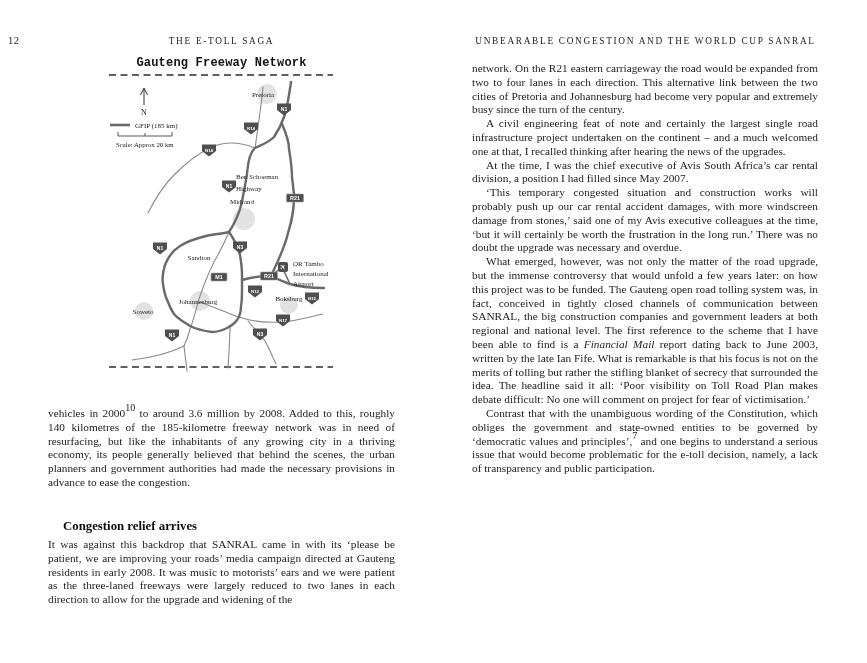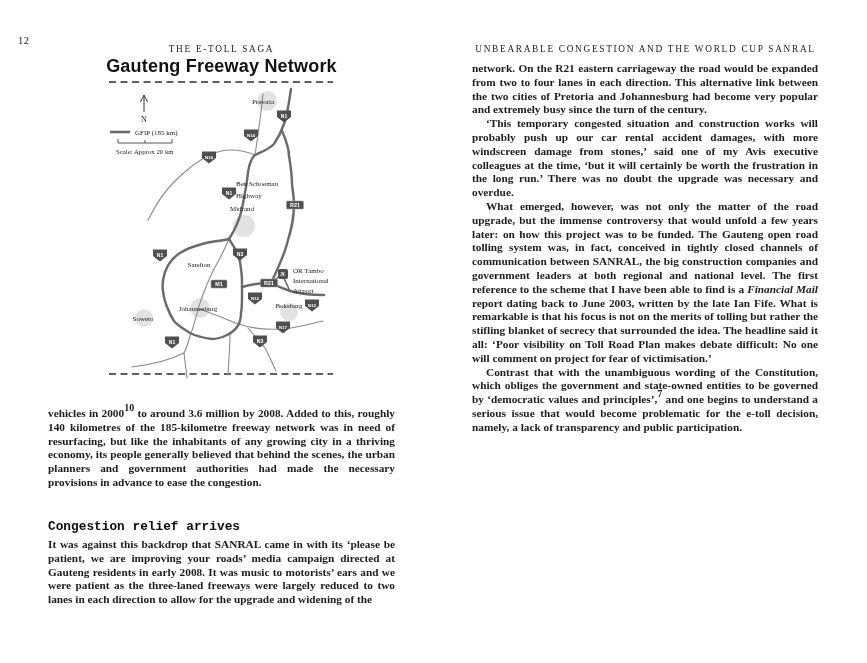--- a/index.html
+++ b/index.html
@@ -8,46 +8,46 @@
   }
   *{box-sizing:border-box;}
   html,body{margin:0;padding:0;}
   body{
     width:867px;height:663px;position:relative;background:var(--paper);
     font-family:"Liberation Serif",serif;color:var(--ink);overflow:hidden;
   }
   .pagenum{position:absolute;top:35px;font-size:10.5px;letter-spacing:.5px;}
   .rhead{
     position:absolute;top:36px;width:347px;text-align:center;
-    font-size:9.3px;letter-spacing:1.7px;color:#222;white-space:nowrap;margin-top:8px;
+    font-size:9.3px;letter-spacing:1.7px;color:#222;white-space:nowrap;
   }
   #rhead-left{left:48px;}
   #rhead-right{left:472px;}
-  #pagenum-left{left:18px;}
+  #pagenum-left{left:8px;}
   #pagenum-right{left:869px;}
 
   .map-block{position:absolute;left:48px;top:56px;width:347px;}
   .map-title{
-    font-family:Liberation Sans, sans-serif;font-weight:bold;font-size:18px;
+    font-family:Liberation Mono, monospace;font-weight:bold;font-size:12px;
     text-align:center;letter-spacing:.2px;color:#111;margin-bottom:1px;
   }
   .map-svg{display:block;margin:0 auto;}
 
   .body-col{position:absolute;width:347px;}
   #left-body{left:48px;top:407px;}
   #left-body2{left:48px;top:519px;}
   #right-body{left:472px;top:62px;width:346px;}
   .body-col p{
-    margin:0;text-align:justify;font-size:11.3px;line-height:13.8px;color:var(--ink);font-weight:bold;
+    margin:0;text-align:justify;font-size:11.3px;line-height:13.8px;color:var(--ink);
   }
   .body-col p.indent{text-indent:14px;}
   .body-col sup{font-size:10px;line-height:0;position:relative;top:-1px;}
   .sec-head{
-    font-family:Liberation Mono, monospace;font-weight:bold;font-size:12.8px;
-    color:#0d0d0d;margin:0 0 4px 0;
+    font-family:Liberation Serif, serif;font-weight:bold;font-size:12.8px;
+    color:#0d0d0d;margin:0 0 4px 15px;
   }
 
   
   .dash{stroke:#2b2b2b;stroke-width:1.7;stroke-dasharray:7 4.5;fill:none;}
   .road-thick{stroke:var(--road);stroke-width:2.4;fill:none;stroke-linecap:round;stroke-linejoin:round;}
   .road-med{stroke:var(--road);stroke-width:1.6;fill:none;stroke-linejoin:round;}
   .road-thin{stroke:var(--roadthin);stroke-width:1.1;fill:none;stroke-linecap:round;}
   .city-dot{fill:var(--city);}
   .mtext{font-family:"Liberation Serif",serif;font-size:7px;fill:#222;}
   .mtext.small{font-size:6.8px;}
@@ -206,16 +206,18 @@
 
 <div class="body-col" id="left-body2">
   <h2 class="sec-head">Congestion relief arrives</h2>
   <div>
       <p>It was against this backdrop that SANRAL came in with its ‘please be patient, we are improving your roads’ media campaign directed at Gauteng residents in early 2008. It was music to motorists’ ears and we were patient as the three-laned freeways were largely reduced to two lanes in each direction to allow for the upgrade and widening of the</p>
     </div>
 </div>
 
 <div class="body-col" id="right-body">
     <p>network. On the R21 eastern carriageway the road would be expanded from two to four lanes in each direction. This alternative link between the two cities of Pretoria and Johannesburg had become very popular and extremely busy since the turn of the century.</p>
+    <p class="indent">A civil engineering feat of note and certainly the largest single road infrastructure project undertaken on the continent – and a much welcomed one at that, I recalled thinking after hearing the news of the upgrades.</p>
+    <p class="indent">At the time, I was the chief executive of Avis South Africa’s car rental division, a position I had filled since May 2007.</p>
     <p class="indent">‘This temporary congested situation and construction works will probably push up our car rental accident damages, with more windscreen damage from stones,’ said one of my Avis executive colleagues at the time, ‘but it will certainly be worth the frustration in the long run.’ There was no doubt the upgrade was necessary and overdue.</p>
     <p class="indent">What emerged, however, was not only the matter of the road upgrade, but the immense controversy that would unfold a few years later: on how this project was to be funded. The Gauteng open road tolling system was, in fact, conceived in tightly closed channels of communication between SANRAL, the big construction companies and government leaders at both regional and national level. The first reference to the scheme that I have been able to find is a <i>Financial Mail</i> report dating back to June 2003, written by the late Ian Fife. What is remarkable is that his focus is not on the merits of tolling but rather the stifling blanket of secrecy that surrounded the idea. The headline said it all: ‘Poor visibility on Toll Road Plan makes debate difficult: No one will comment on project for fear of victimisation.’</p>
     <p class="indent">Contrast that with the unambiguous wording of the Constitution, which obliges the government and state-owned entities to be governed by ‘democratic values and principles’,<sup>7</sup> and one begins to understand a serious issue that would become problematic for the e-toll decision, namely, a lack of transparency and public participation.</p>
   </div>
 
 </body></html>

